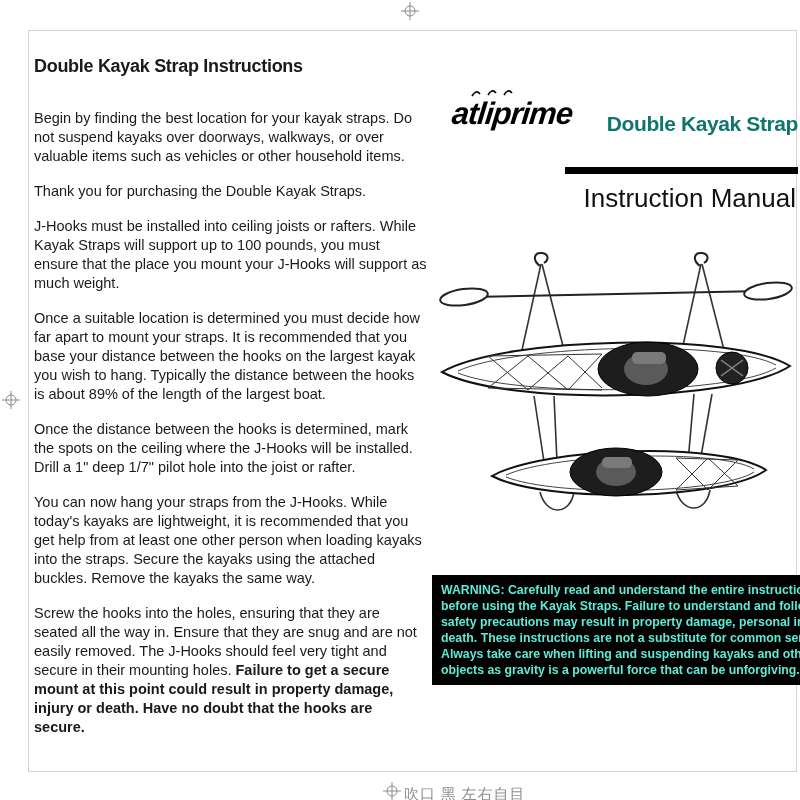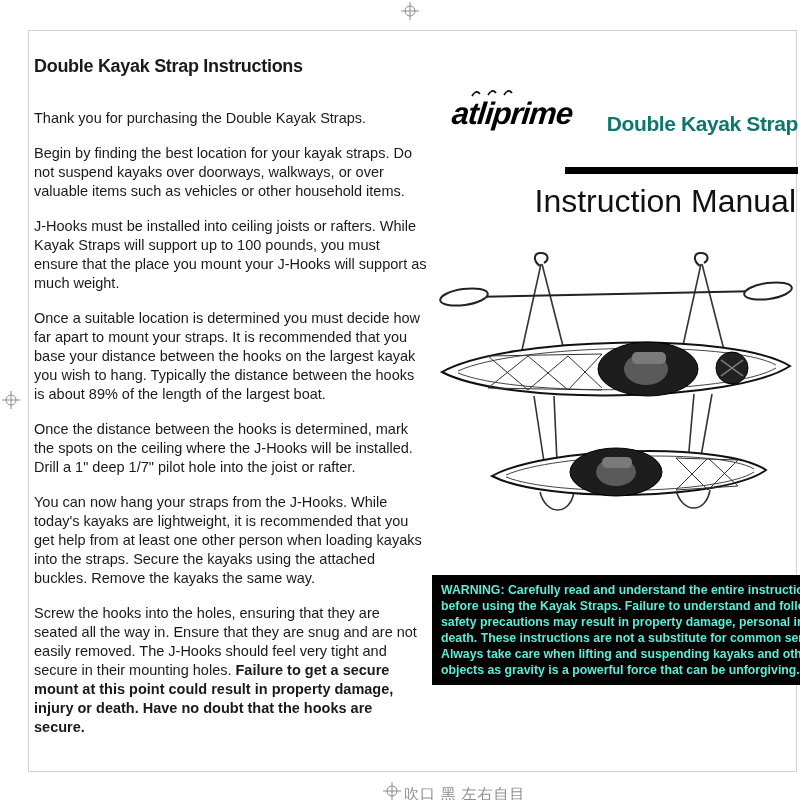--- a/index.html
+++ b/index.html
@@ -20,21 +20,21 @@
   .left-col p strong{font-weight:bold;}
 
   
   .logo{position:absolute;left:452px;top:96px;font-size:31px;font-weight:800;
         font-style:italic;letter-spacing:-1px;transform:skewX(-6deg);color:#000;}
   .logo-flourish{position:absolute;left:470px;top:88px;}
   .product-title{position:absolute;left:430px;top:112px;width:368px;text-align:right;
         font-size:21px;font-weight:bold;letter-spacing:-0.4px;white-space:nowrap;color:#0f766e;}
   .rule-bar{position:absolute;left:565px;top:167px;width:233px;height:7px;background:#000;}
   .manual-title{position:absolute;left:430px;top:183px;width:366px;text-align:right;
-        font-size:32px;font-weight:400;color:#111;}
+        font-size:26px;font-weight:400;color:#111;}
 
   
   .illustration{position:absolute;left:436px;top:250px;width:360px;height:315px;}
 
   
   .warning-box{position:absolute;left:432px;top:575px;width:423px;box-sizing:border-box;
         background:#000;color:#5eead4;font-weight:bold;font-size:12.3px;line-height:16px;
         padding:7px 9px;}
 
   
@@ -66,22 +66,22 @@
   </svg>
   <svg class="regmark bottom-center" viewBox="0 0 18 18">
     <circle cx="9" cy="9" r="5" fill="none" stroke="#8a8a8a" stroke-width="1"></circle>
     <line x1="9" y1="0" x2="9" y2="18" stroke="#8a8a8a" stroke-width="1"></line>
     <line x1="0" y1="9" x2="18" y2="9" stroke="#8a8a8a" stroke-width="1"></line>
   </svg>
   <div class="print-note">吹口 黑 左右自目</div>
 
   <div class="left-col">
     <h1 class="doc-title">Double Kayak Strap Instructions</h1>
+    <p>Begin by finding the best location for your kayak straps.  Do not suspend kayaks over doorways, walkways, or over valuable items such as vehicles or other household items.</p>
     <p>Thank you for purchasing the Double Kayak Straps.</p>
-    <p>Begin by finding the best location for your kayak straps.  Do not suspend kayaks over doorways, walkways, or over valuable items such as vehicles or other household items.</p>
     <p>J-Hooks must be installed into ceiling joists or rafters.  While Kayak Straps will support up to 100 pounds, you must ensure that the place you mount your J-Hooks will support as much weight.</p>
     <p>Once a suitable location is determined you must decide how far apart to mount your straps.  It is recommended that you base your distance between the hooks on the largest kayak you wish to hang. Typically the distance between the hooks is about 89% of the length of the largest boat.</p>
     <p>Once the distance between the hooks is determined, mark the spots on the ceiling where the J-Hooks will be installed.  Drill a 1" deep 1/7" pilot hole into the joist or rafter.</p>
     <p>You can now hang your straps from the J-Hooks.  While today's kayaks are lightweight, it is recommended that you get help from at least one other person when loading kayaks into the straps.  Secure the kayaks using the attached buckles.  Remove the kayaks the same way.</p>
     <p><span>Screw the hooks into the holes, ensuring that they are seated all the way in.  Ensure that they are snug and are not easily removed.  The J-Hooks should feel very tight and secure in their mounting holes.</span> <strong>Failure to get a secure mount at this point could result in property damage, injury or death. Have no doubt that the hooks are secure.</strong></p>
   </div>
 
   <div class="logo">atliprime</div>
   <svg class="logo-flourish" width="46" height="10" viewBox="0 0 46 10">
     <path d="M2,8 Q6,1 10,6" fill="none" stroke="#000" stroke-width="1.6"></path>

